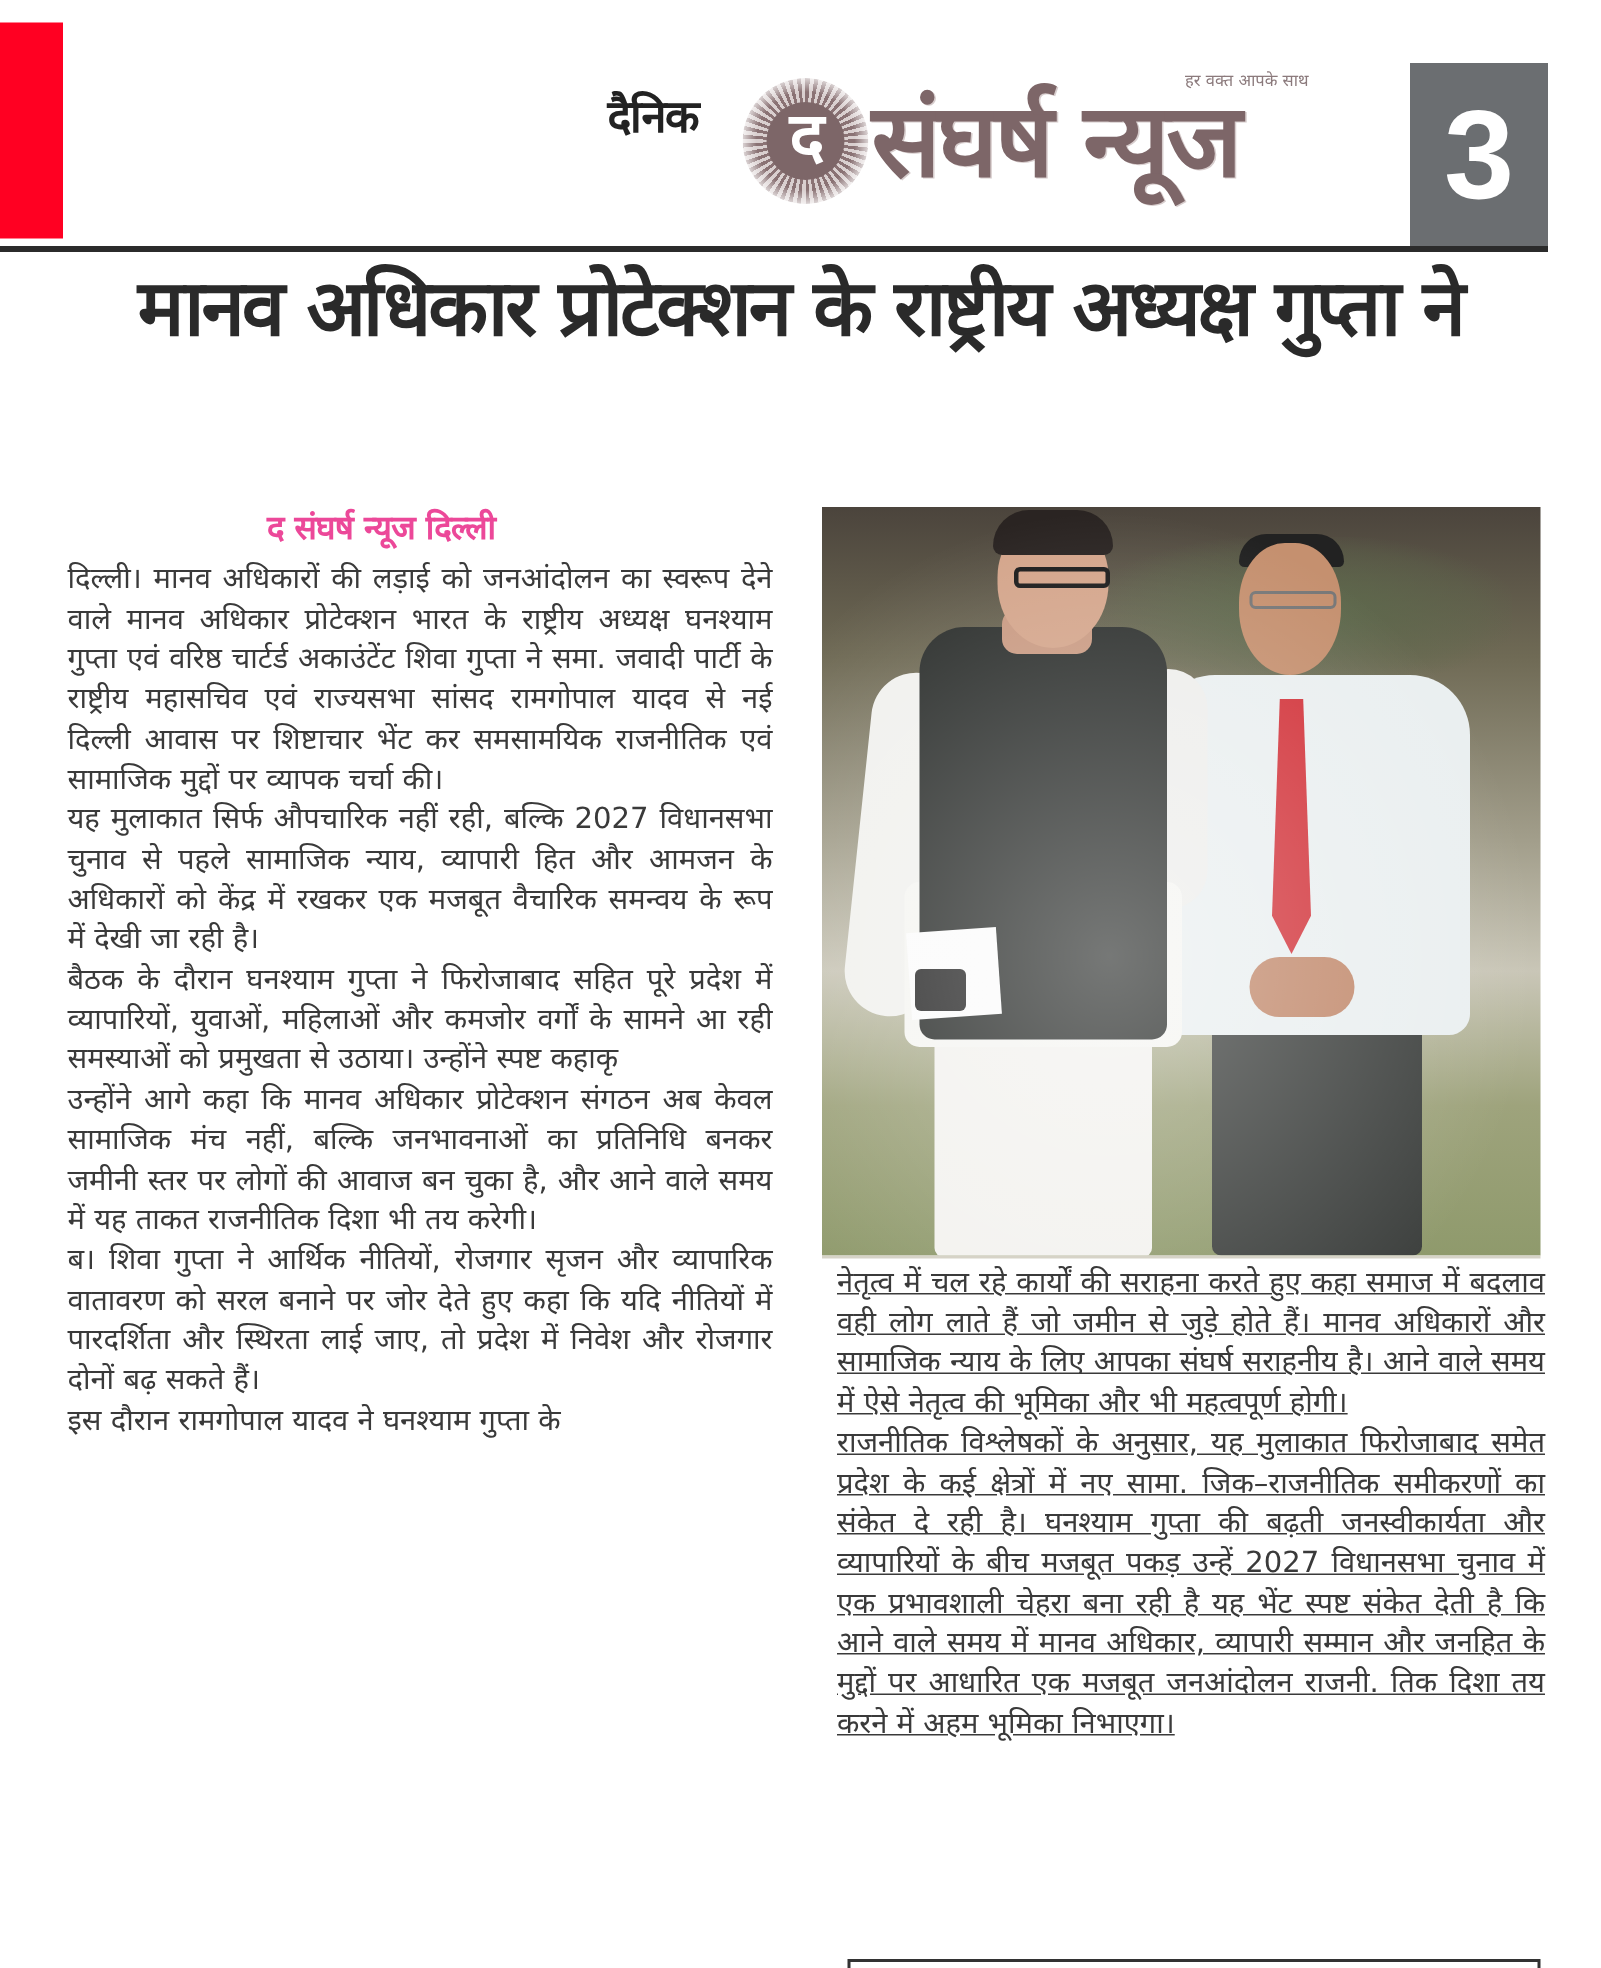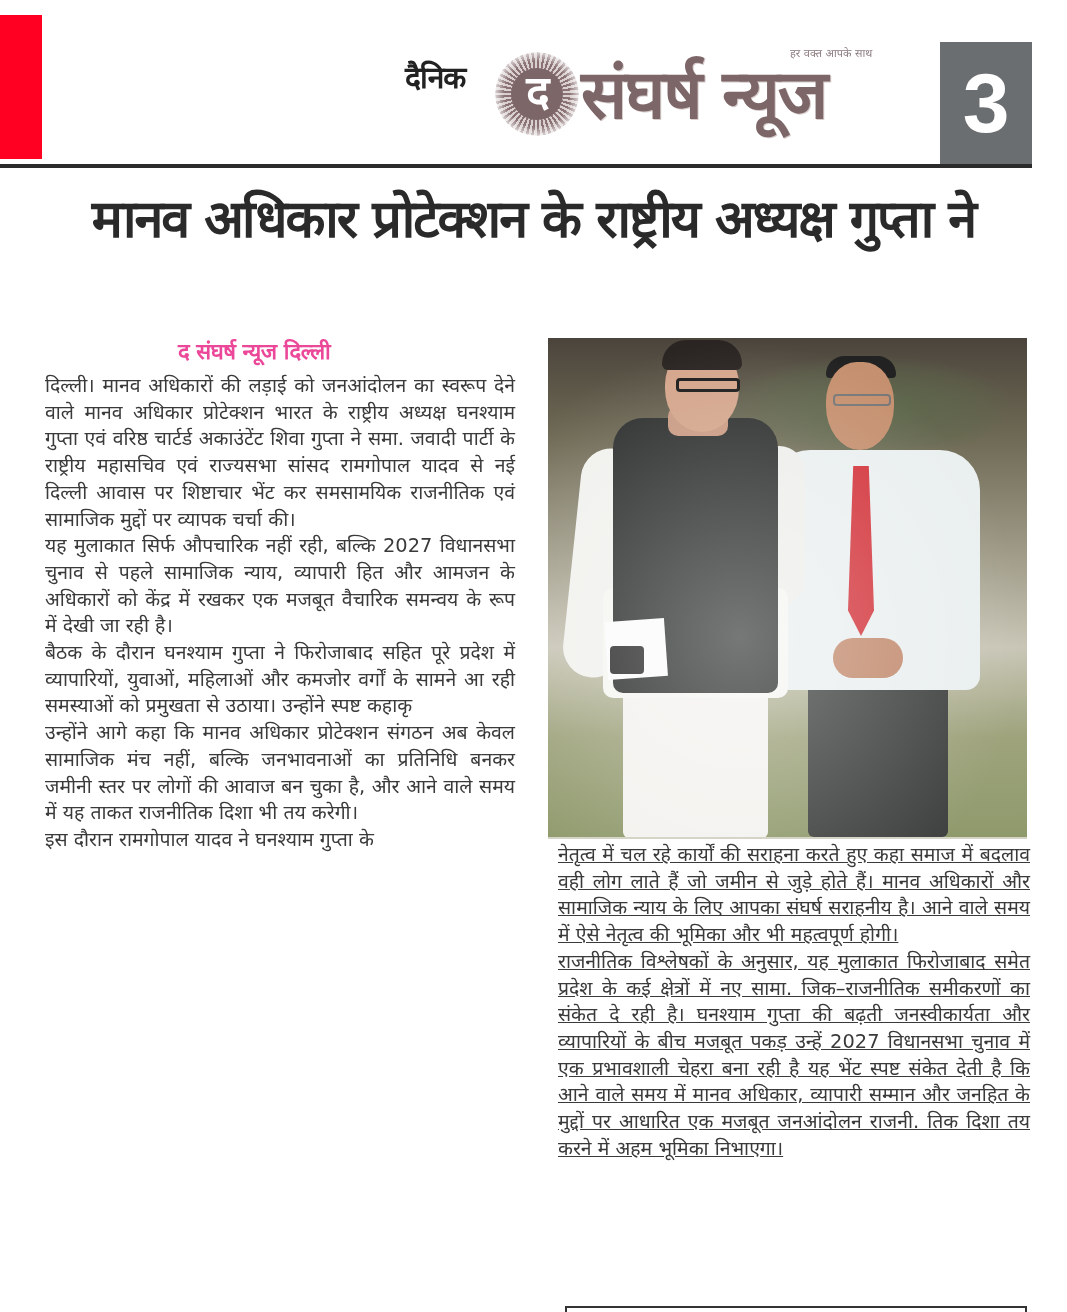--- a/index.html
+++ b/index.html
@@ -41,21 +41,21 @@
     }
     .page-num-box {
       position: absolute; left: 940px; top: 42px; width: 92px; height: 122px;
       background: #6b6e71; color: #ffffff; font-family: "Liberation Sans", sans-serif;
       font-weight: bold; font-size: 84px; text-align: center; line-height: 122px;
     }
     .top-rule {
       position: absolute; left: 0; top: 164px; width: 1032px; height: 4px; background: #2b2b2b;
     }
     .headline {
-      position: absolute; left: 30px; top: 189px; width: 1007px; text-align: center;
+      position: absolute; left: 30px; top: 176px; width: 1007px; text-align: center;
       font-family: "DejaVu Sans", sans-serif; font-weight: bold; font-size: 52px;
       line-height: 60px; color: #2a2a2a; letter-spacing: -2px;
     }
     .byline {
       position: absolute; left: 178px; top: 335px; font-weight: bold; font-size: 22px; color: #ec4899;
       letter-spacing: -0.5px;
     }
     .col {
       position: absolute; font-family: "DejaVu Sans", sans-serif; font-size: 19.4px;
       line-height: 26.7px; color: #3a3a3a; text-align: justify;
@@ -122,20 +122,21 @@
   <div>मानव अधिकार प्रोटेक्शन के राष्ट्रीय अध्यक्ष गुप्ता ने</div>
 </div>
 
 <div class="byline">द संघर्ष न्यूज दिल्ली</div>
 
 <div class="col col-left">
   <p>दिल्ली। मानव अधिकारों की लड़ाई को जनआंदोलन का स्वरूप देने वाले मानव अधिकार प्रोटेक्शन भारत के राष्ट्रीय अध्यक्ष घनश्याम गुप्ता एवं वरिष्ठ चार्टर्ड अकाउंटेंट शिवा गुप्ता ने समा. जवादी पार्टी के राष्ट्रीय महासचिव एवं राज्यसभा सांसद रामगोपाल यादव से नई दिल्ली आवास पर शिष्टाचार भेंट कर समसामयिक राजनीतिक एवं सामाजिक मुद्दों पर व्यापक चर्चा की।</p>
   <p>यह मुलाकात सिर्फ औपचारिक नहीं रही, बल्कि 2027 विधानसभा चुनाव से पहले सामाजिक न्याय, व्यापारी हित और आमजन के अधिकारों को केंद्र में रखकर एक मजबूत वैचारिक समन्वय के रूप में देखी जा रही है।</p>
   <p>बैठक के दौरान घनश्याम गुप्ता ने फिरोजाबाद सहित पूरे प्रदेश में व्यापारियों, युवाओं, महिलाओं और कमजोर वर्गों के सामने आ रही समस्याओं को प्रमुखता से उठाया। उन्होंने स्पष्ट कहाकृ</p>
   <p>उन्होंने आगे कहा कि मानव अधिकार प्रोटेक्शन संगठन अब केवल सामाजिक मंच नहीं, बल्कि जनभावनाओं का प्रतिनिधि बनकर जमीनी स्तर पर लोगों की आवाज बन चुका है, और आने वाले समय में यह ताकत राजनीतिक दिशा भी तय करेगी।</p>
+  <p>ब। शिवा गुप्ता ने आर्थिक नीतियों, रोजगार सृजन और व्यापारिक वातावरण को सरल बनाने पर जोर देते हुए कहा कि यदि नीतियों में पारदर्शिता और स्थिरता लाई जाए, तो प्रदेश में निवेश और रोजगार दोनों बढ़ सकते हैं।</p>
   <p>इस दौरान रामगोपाल यादव ने घनश्याम गुप्ता के</p>
 </div>
 
 <div class="photo" title="Two men posing outdoors: left in white kurta with black Nehru vest and glasses; right in white shirt with red tie and glasses">
   <div class="bg-foliage"></div>
   <div class="p2-pants"></div>
   <div class="p2-shirt"></div>
   <div class="p2-tie"></div>
   <div class="p2-hands"></div>
   <div class="p2-hair"></div>

